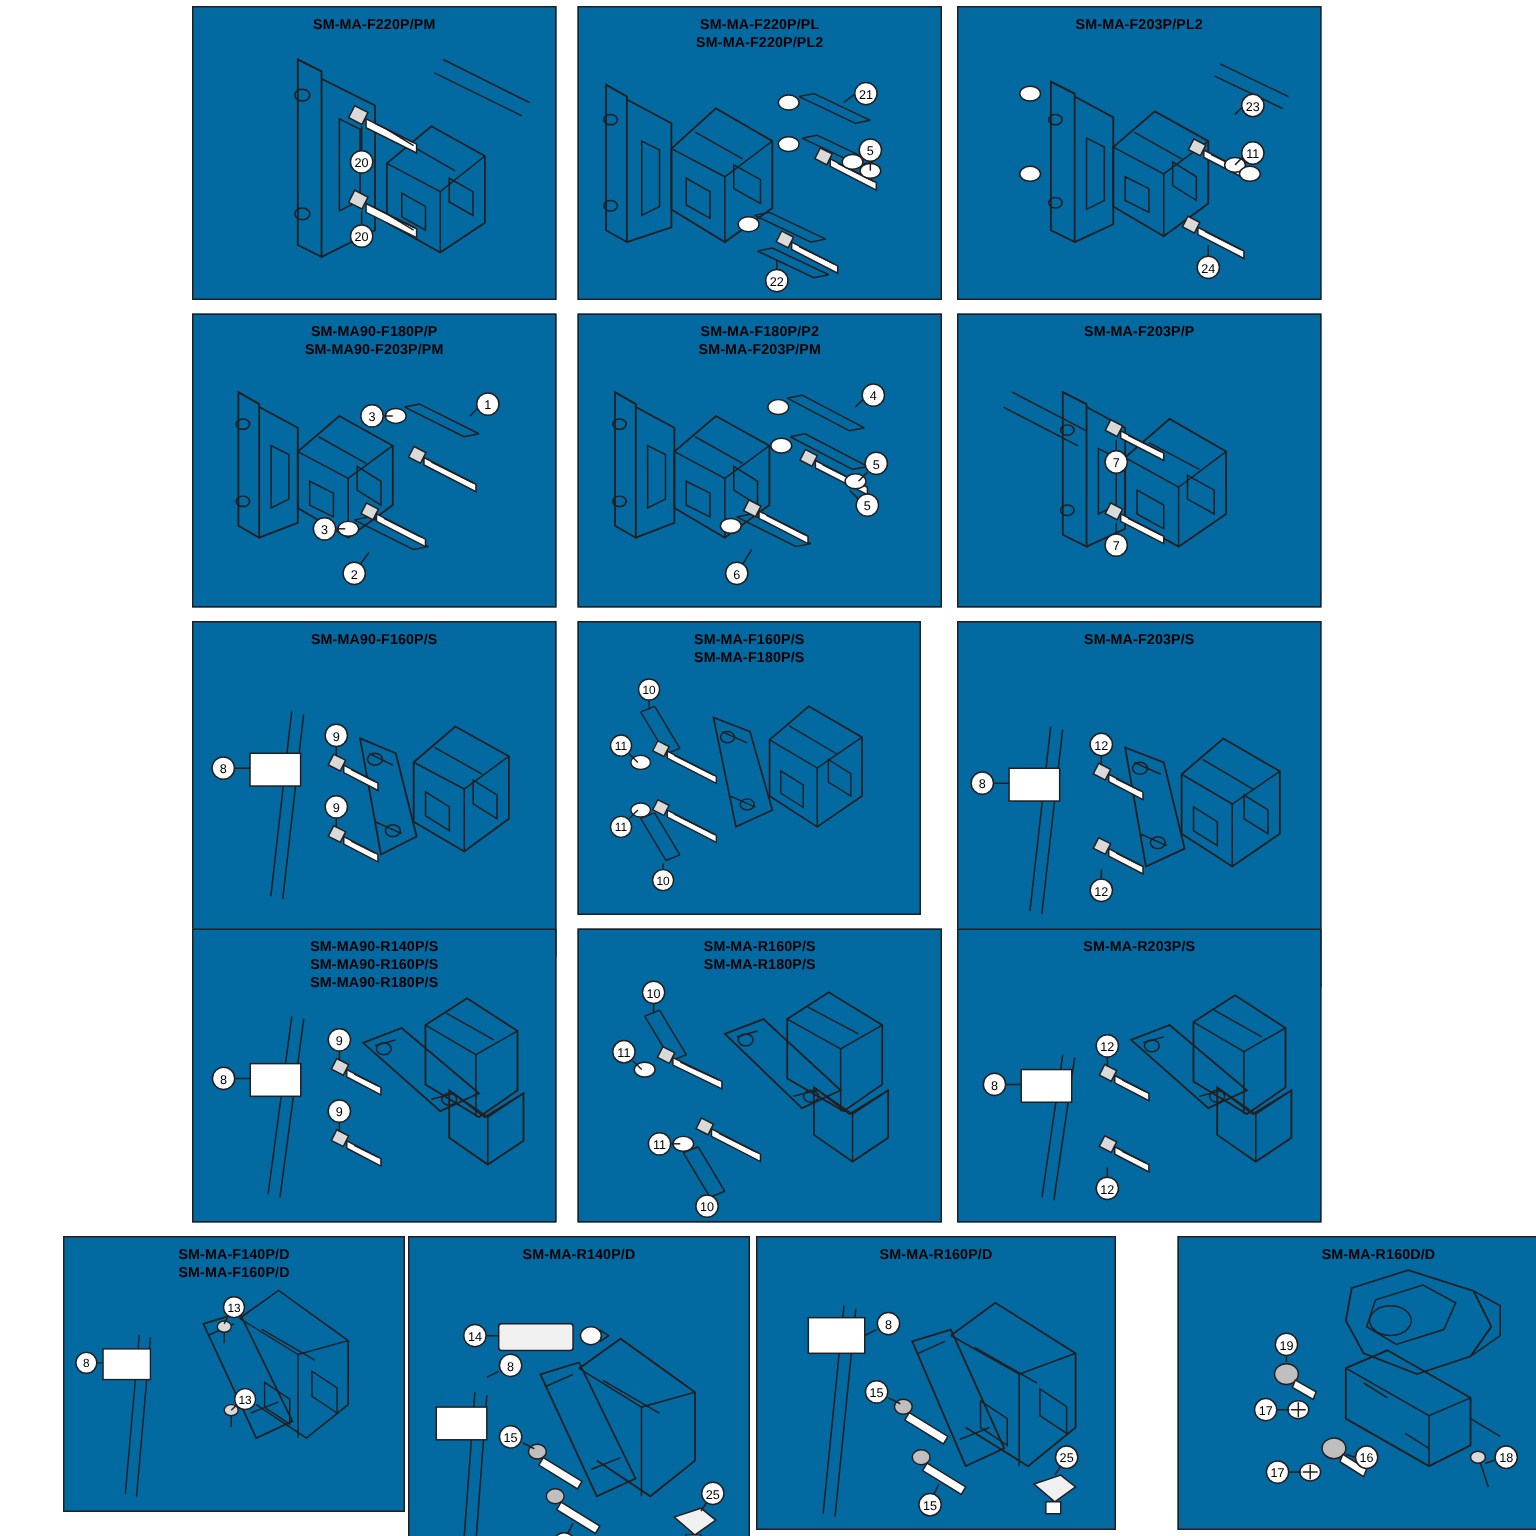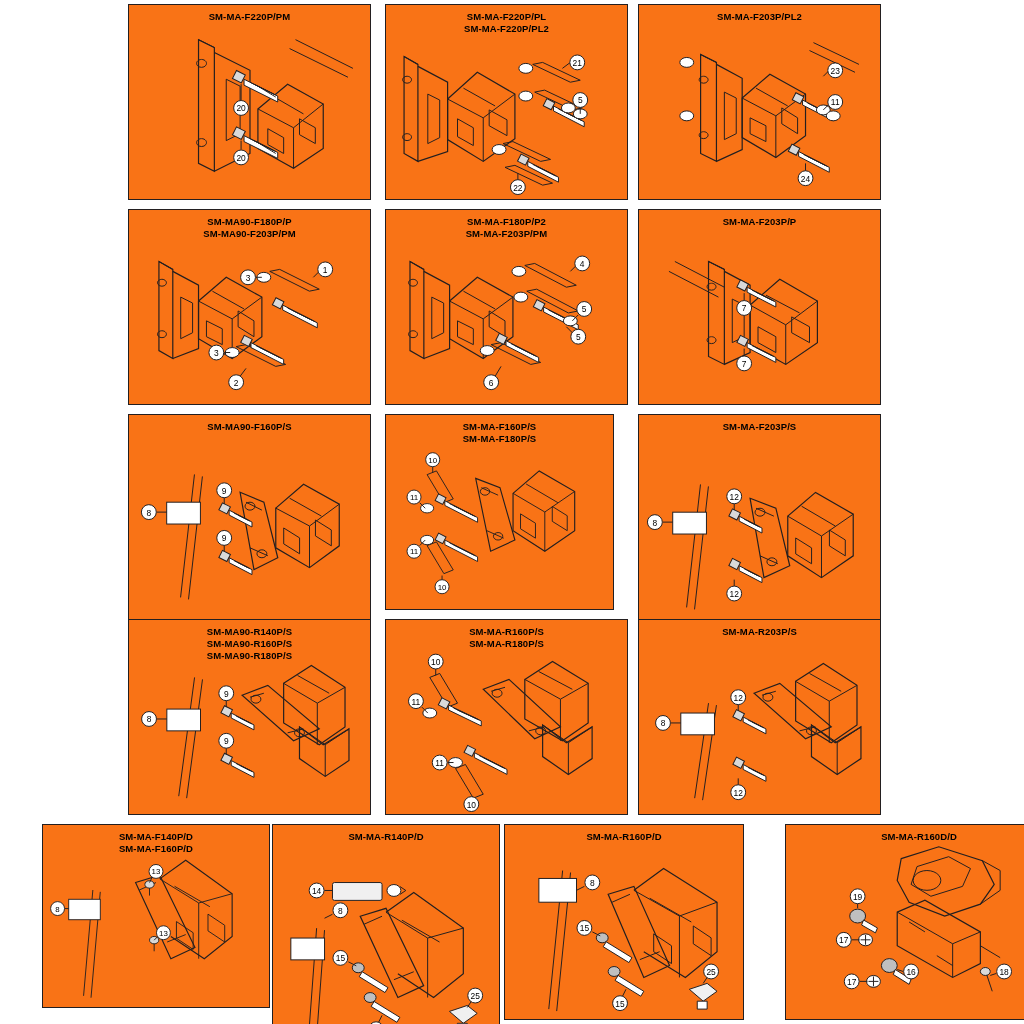--- a/index.html
+++ b/index.html
@@ -17,21 +17,21 @@
   }
   #sheet {
     position: absolute;
     left: 0; top: 0;
     width: 1024px;
     height: 1024px;
   }
   .panel {
     position: absolute;
     border: 1px solid #231f20;
-    background: #f97316;
+    background: #0369a1;
     box-sizing: border-box;
   }
   .panel-title {
     position: absolute;
     left: 0;
     right: 0;
     top: 6px;
     text-align: center;
     font-size: 9.5px;
     font-weight: bold;

